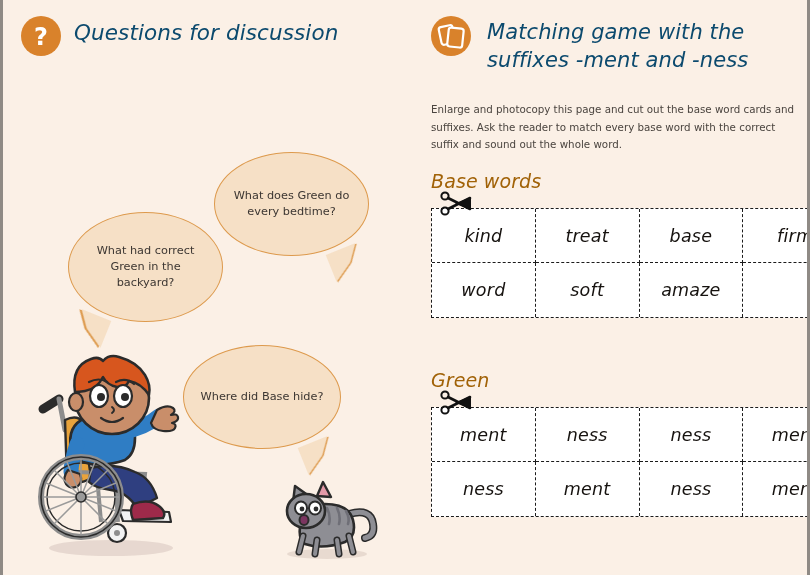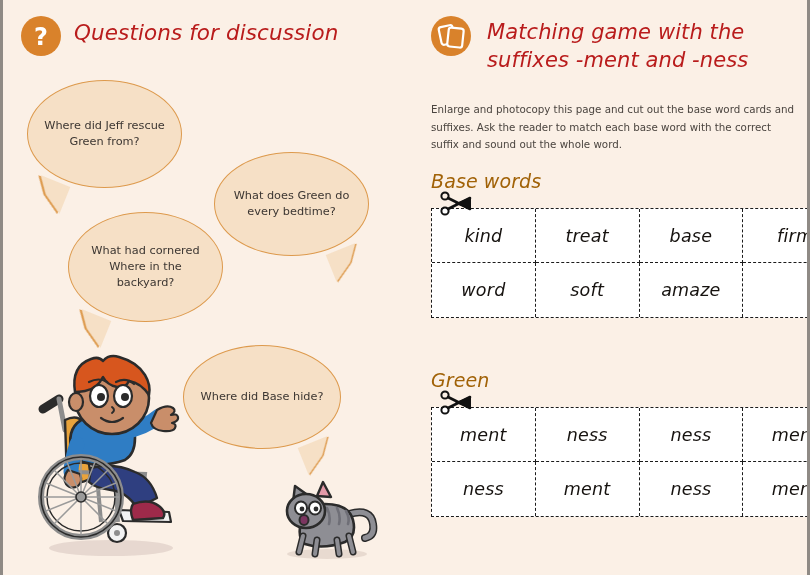--- a/index.html
+++ b/index.html
@@ -51,21 +51,21 @@
     position: relative;
   }
   .badge svg { display: block; width: 40px; height: 40px; }
 
   .hdr-title {
     font-family: "DejaVu Sans", sans-serif;
     font-style: italic;
     font-weight: 400;
     font-size: 21.5px;
     line-height: 1.33;
-    color: #b91c1c;
+    color: #0c4a6e;
     letter-spacing: 0.1px;
     padding-top: 3px;
   }
   .hdr-r .hdr-title { font-size: 21px; }
 
   
   .bubble {
     position: absolute;
     background: #f6e0c6;
     border: 1.6px solid #dd9a4d;
@@ -190,32 +190,28 @@
 
     <div class="hdr hdr-l">
       <div class="badge">
         <svg viewBox="0 0 40 40" xmlns="http://www.w3.org/2000/svg">
           <text x="20" y="28.5" text-anchor="middle" fill="#ffffff" font-family="DejaVu Sans, sans-serif" font-size="24" font-weight="bold">?</text>
         </svg>
       </div>
       <div class="hdr-title">Questions for discussion</div>
     </div>
 
-    <div class="bubble" id="bub0">
-      <span>Where did Jeff rescue Green from?</span>
-      <span class="tail tail-dl"></span>
-    </div>
 
     <div class="bubble" id="bub1">
       <span>What does Green do every bedtime?</span>
       <span class="tail tail-dr"></span>
     </div>
 
     <div class="bubble" id="bub2">
-      <span>What had cornered Where in the backyard?</span>
+      <span>What had correct Green in the backyard?</span>
       <span class="tail tail-dl"></span>
     </div>
 
     <div class="bubble" id="bub3">
       <span>Where did Base hide?</span>
       <span class="tail tail-dr"></span>
     </div>
 
     <div id="illu-boy">
       <svg viewBox="0 0 180 208" xmlns="http://www.w3.org/2000/svg">
@@ -329,21 +325,21 @@
     <div class="hdr hdr-r">
       <div class="badge">
         <svg viewBox="0 0 40 40" xmlns="http://www.w3.org/2000/svg">
           <rect x="9" y="10" width="14" height="18" rx="2.5" transform="rotate(-12 16 19)" fill="none" stroke="#ffffff" stroke-width="2.2"></rect>
           <rect x="17" y="12" width="15" height="19" rx="2.5" transform="rotate(6 24 21)" fill="#d9822b" stroke="#ffffff" stroke-width="2.2"></rect>
         </svg>
       </div>
       <div class="hdr-title">Matching game with the suffixes -ment and -ness</div>
     </div>
 
-    <p class="intro">Enlarge and photocopy this page and cut out the base word cards and suffixes. Ask the reader to match each base word with the correct suffix and sound out the whole word.</p>
+    <p class="intro">Enlarge and photocopy this page and cut out the base word cards and suffixes. Ask the reader to match every base word with the correct suffix and sound out the whole word.</p>
 
     <div class="sec-title" id="t-base">Base words</div>
 
     <div class="gridwrap" id="g-base">
       <div class="scissors">
         <svg viewBox="0 0 34 26" xmlns="http://www.w3.org/2000/svg">
           <circle cx="6" cy="5" r="3.6" fill="none" stroke="#111" stroke-width="2"></circle>
           <circle cx="6" cy="20" r="3.6" fill="none" stroke="#111" stroke-width="2"></circle>
           <path d="M9 7 L31 18" stroke="#111" stroke-width="2.6" stroke-linecap="round"></path>
           <path d="M9 18 L31 7" stroke="#111" stroke-width="2.6" stroke-linecap="round"></path>

